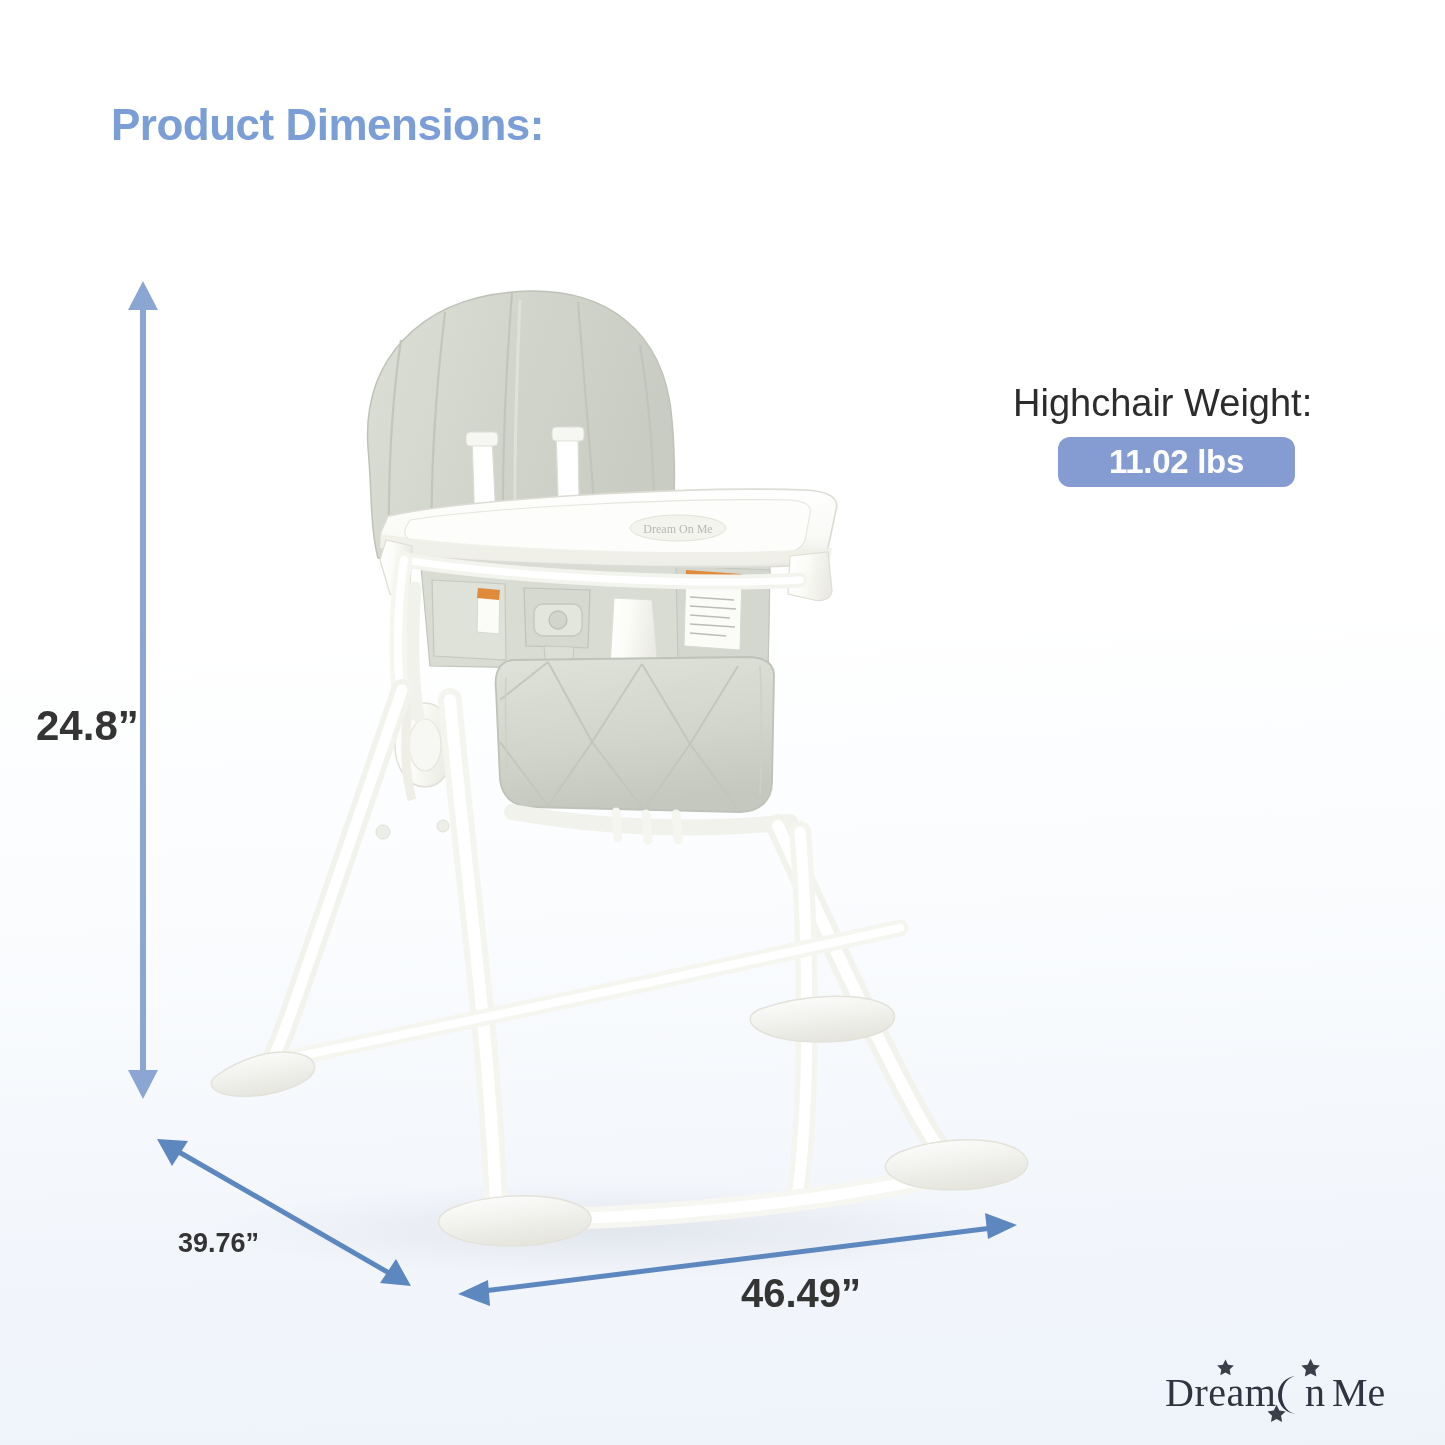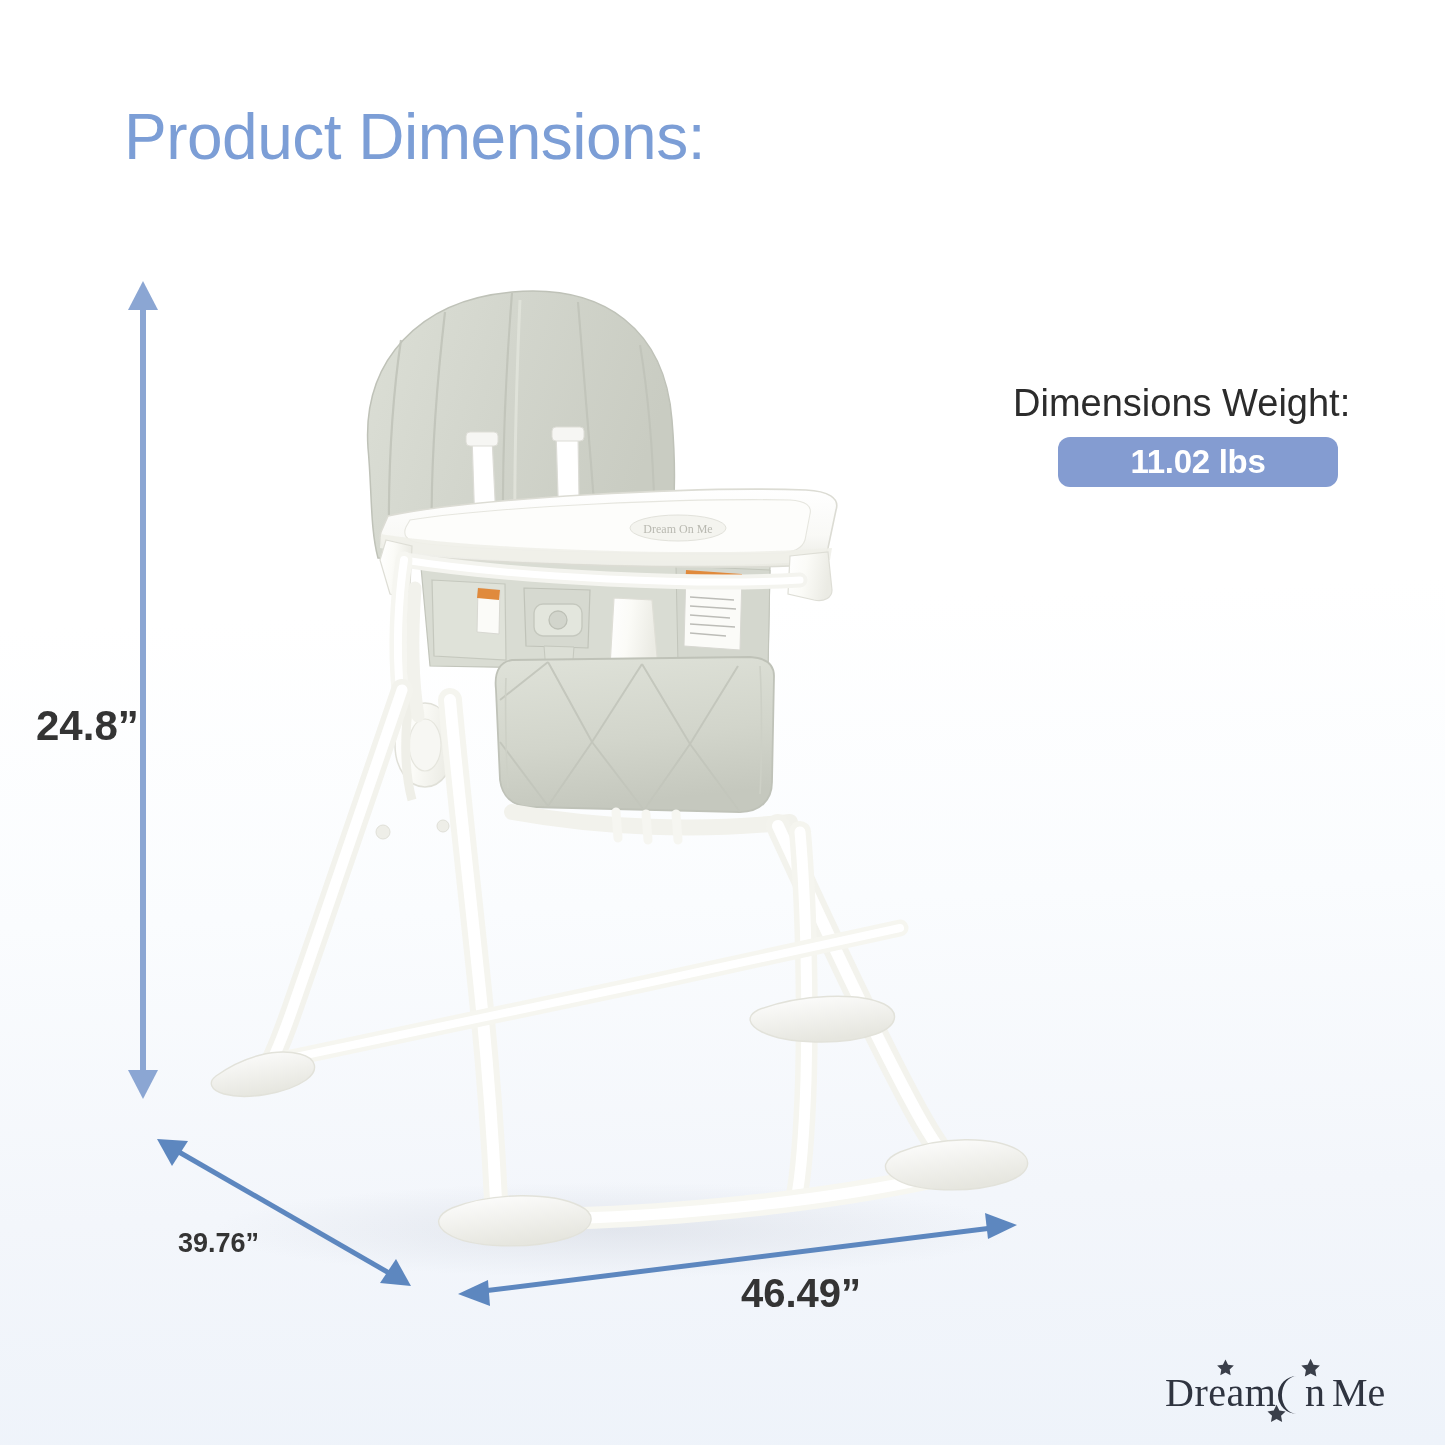--- a/index.html
+++ b/index.html
@@ -8,32 +8,32 @@
     font-family:"Liberation Sans", sans-serif;
     background:#ffffff;
   }
   #stage{
     position:relative;width:1445px;height:1445px;
     background:linear-gradient(178deg,#ffffff 0%,#ffffff 42%,#fafcfe 62%,#f3f6fb 82%,#eef3fa 100%);
     overflow:hidden;
   }
   
   .title{
-    position:absolute;left:124px;top:100px;
-    font-size:64px;font-weight:400;letter-spacing:-0.5px;
+    position:absolute;left:111px;top:100px;
+    font-size:44px;font-weight:700;letter-spacing:-0.5px;
     color:#7c9ed6;white-space:nowrap;
   }
   
   .weight-label{
     position:absolute;left:1013px;top:382px;
     font-size:38px;font-weight:400;color:#2c2c2c;white-space:nowrap;
   }
   .weight-badge{
     position:absolute;left:1058px;top:437px;
-    width:280px;height:50px;border-radius:12px;
+    width:237px;height:50px;border-radius:12px;
     background:#849cd1;
     display:flex;align-items:center;justify-content:center;
   }
   .weight-badge span{
     font-size:33px;font-weight:700;color:#ffffff;letter-spacing:-0.3px;
   }
   
   .dim-label{
     position:absolute;font-weight:700;color:#343434;white-space:nowrap;
   }
@@ -267,21 +267,21 @@
       <line x1="475" y1="1292" x2="1000" y2="1227" stroke="#5d87bf" stroke-width="5"></line>
       <path d="M458,1294 L488,1280 L490,1306 Z" fill="#5d87bf"></path>
       <path d="M1017,1225 L988,1239 L985,1213 Z" fill="#5d87bf"></path>
     </g>
   </svg>
 
   <div class="dim-label" id="dim-h-label">24.8”</div>
   <div class="dim-label" id="dim-d-label">39.76”</div>
   <div class="dim-label" id="dim-w-label">46.49”</div>
 
-  <div class="weight-label">Dimensions Weight:</div>
+  <div class="weight-label">Highchair Weight:</div>
   <div class="weight-badge">
     <span>11.02 lbs</span>
   </div>
 
   <div class="logo">
     <svg viewBox="0 0 240 70" width="240" height="70" xmlns="http://www.w3.org/2000/svg">
       <text x="0" y="48" font-family="Liberation Serif, serif" font-size="40" fill="#2f3440" letter-spacing="0.5">Dream</text>
 
       <g>
         <path d="M132,18 A17,17 0 1 0 132,56 A13.5,17 0 1 1 132,18 Z" fill="#2f3440"></path>

